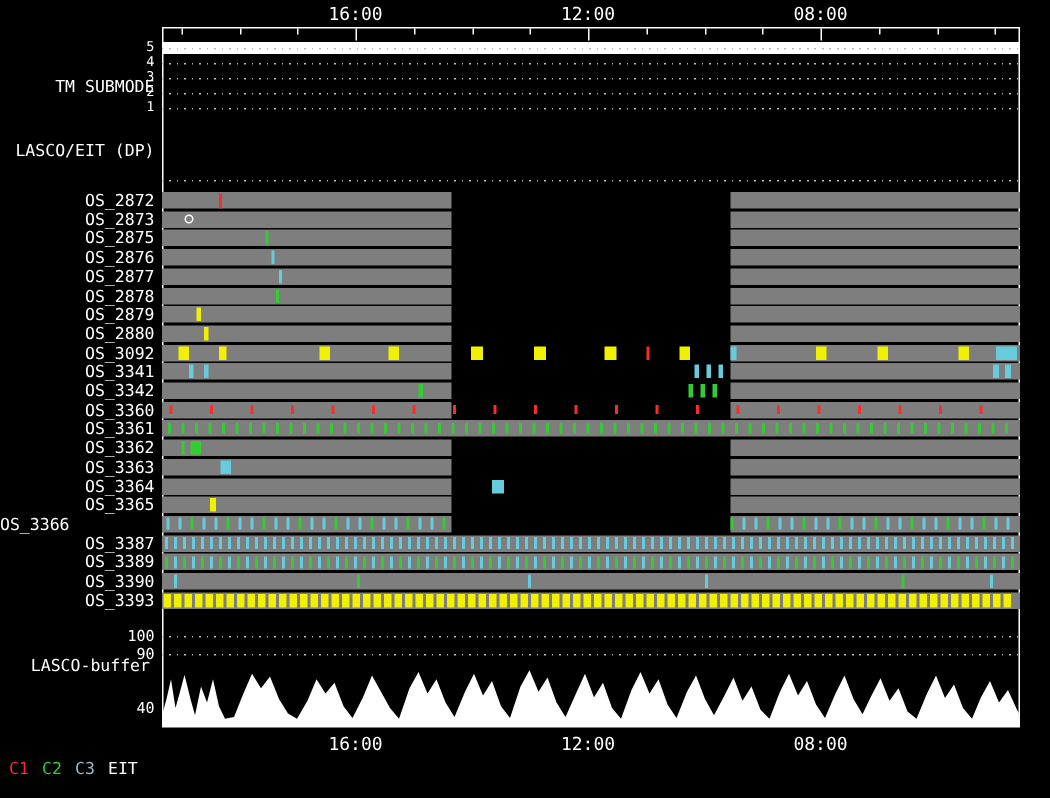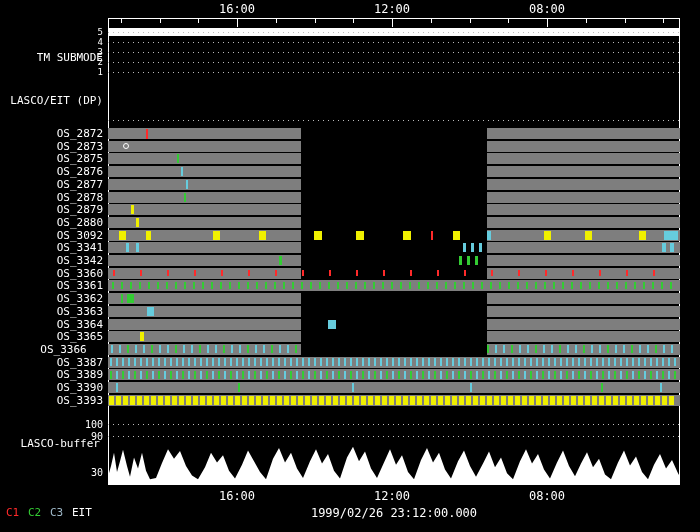--- a/index.html
+++ b/index.html
@@ -8,21 +8,20 @@
   .lbl{position:absolute;white-space:pre;}
   .rt{text-align:right;}
 </style>
 </head>
 <body>
 
 <div id="screen">
   <div class="lbl rt" style="left:0;width:103px;top:51px;font-size:11px">TM SUBMODE</div>
   <div class="lbl rt" style="left:0;width:103px;top:94px;font-size:11px">LASCO/EIT (DP)</div>
   <div class="lbl rt" style="left:0;width:100px;top:437px;font-size:11px">LASCO-buffer</div>
-  <div class="lbl" style="left:108px;width:572px;top:506px;font-size:12px;text-align:center">1999/02/26 23:12:00.000</div>
 <div style="position: absolute; left: 108px; top: 18px; width: 572px; height: 467px; border: 1px solid rgb(255, 255, 255); box-sizing: border-box;"></div>
     <div style="position: absolute; left: 212px; top: 2px; width: 50px; text-align: center; font-size: 12px;">16:00</div>
     <div style="position: absolute; left: 212px; top: 489px; width: 50px; text-align: center; font-size: 12px;">16:00</div>
     <div style="position: absolute; left: 367px; top: 2px; width: 50px; text-align: center; font-size: 12px;">12:00</div>
     <div style="position: absolute; left: 367px; top: 489px; width: 50px; text-align: center; font-size: 12px;">12:00</div>
     <div style="position: absolute; left: 522px; top: 2px; width: 50px; text-align: center; font-size: 12px;">08:00</div>
     <div style="position: absolute; left: 522px; top: 489px; width: 50px; text-align: center; font-size: 12px;">08:00</div>
     <div style="position: absolute; left: 120.75px; top: 19px; width: 1px; height: 4px; background: rgb(255, 255, 255);"></div>
     <div style="position: absolute; left: 120.75px; top: 480px; width: 1px; height: 4px; background: rgb(255, 255, 255);"></div>
     <div style="position: absolute; left: 159.5px; top: 19px; width: 1px; height: 4px; background: rgb(255, 255, 255);"></div>
@@ -230,21 +229,21 @@
     <div style="position: absolute; left: 487px; top: 305.8px; width: 193px; height: 11px; background: rgb(126, 126, 126);"></div>
     <div style="position: absolute; left: 147px; top: 306.8px; width: 7px; height: 9px; background: rgb(102, 204, 221);"></div>
     <div style="position: absolute; left: 0px; width: 103px; top: 317.5px; text-align: right; font-size: 11px; line-height: 13px;">OS_3364</div>
     <div style="position: absolute; left: 108px; top: 318.5px; width: 193px; height: 11px; background: rgb(126, 126, 126);"></div>
     <div style="position: absolute; left: 487px; top: 318.5px; width: 193px; height: 11px; background: rgb(126, 126, 126);"></div>
     <div style="position: absolute; left: 328px; top: 319.5px; width: 8px; height: 9px; background: rgb(102, 204, 221);"></div>
     <div style="position: absolute; left: 0px; width: 103px; top: 330.2px; text-align: right; font-size: 11px; line-height: 13px;">OS_3365</div>
     <div style="position: absolute; left: 108px; top: 331.2px; width: 193px; height: 11px; background: rgb(126, 126, 126);"></div>
     <div style="position: absolute; left: 487px; top: 331.2px; width: 193px; height: 11px; background: rgb(126, 126, 126);"></div>
     <div style="position: absolute; left: 140px; top: 332.2px; width: 4px; height: 9px; background: rgb(240, 240, 0);"></div>
-    <div style="position: absolute; left: 12px; width: 103px; top: 342.9px; text-align: center; font-size: 11px; line-height: 13px;">OS_3366</div>
+    <div style="position: absolute; left: 0px; width: 103px; top: 342.9px; text-align: left; font-size: 11px; line-height: 13px;">OS_3366</div>
     <div style="position: absolute; left: 108px; top: 343.9px; width: 193px; height: 11px; background: rgb(126, 126, 126);"></div>
     <div style="position: absolute; left: 487px; top: 343.9px; width: 193px; height: 11px; background: rgb(126, 126, 126);"></div>
     <div style="position: absolute; left: 111px; top: 345.4px; width: 2px; height: 8px; background: rgb(102, 204, 221);"></div>
     <div style="position: absolute; left: 119px; top: 345.4px; width: 2px; height: 8px; background: rgb(102, 204, 221);"></div>
     <div style="position: absolute; left: 127px; top: 345.4px; width: 2px; height: 8px; background: rgb(51, 204, 51);"></div>
     <div style="position: absolute; left: 135px; top: 345.4px; width: 2px; height: 8px; background: rgb(102, 204, 221);"></div>
     <div style="position: absolute; left: 143px; top: 345.4px; width: 2px; height: 8px; background: rgb(102, 204, 221);"></div>
     <div style="position: absolute; left: 151px; top: 345.4px; width: 2px; height: 8px; background: rgb(51, 204, 51);"></div>
     <div style="position: absolute; left: 159px; top: 345.4px; width: 2px; height: 8px; background: rgb(102, 204, 221);"></div>
     <div style="position: absolute; left: 167px; top: 345.4px; width: 2px; height: 8px; background: rgb(102, 204, 221);"></div>
@@ -570,21 +569,21 @@
     <div style="position: absolute; left: 634px; top: 395.7px; width: 5px; height: 9px; background: rgb(240, 240, 0);"></div>
     <div style="position: absolute; left: 641px; top: 395.7px; width: 5px; height: 9px; background: rgb(240, 240, 0);"></div>
     <div style="position: absolute; left: 648px; top: 395.7px; width: 5px; height: 9px; background: rgb(240, 240, 0);"></div>
     <div style="position: absolute; left: 655px; top: 395.7px; width: 5px; height: 9px; background: rgb(240, 240, 0);"></div>
     <div style="position: absolute; left: 662px; top: 395.7px; width: 5px; height: 9px; background: rgb(240, 240, 0);"></div>
     <div style="position: absolute; left: 669px; top: 395.7px; width: 5px; height: 9px; background: rgb(240, 240, 0);"></div>
     <div style="position: absolute; left: 108px; top: 424px; width: 572px; height: 1px; background-image: repeating-linear-gradient(to right, rgb(187, 187, 187) 0px, rgb(187, 187, 187) 1px, transparent 1px, transparent 5px);"></div>
     <div style="position: absolute; left: 0px; width: 103px; top: 419px; text-align: right; font-size: 10px;">100</div>
     <div style="position: absolute; left: 108px; top: 436px; width: 572px; height: 1px; background-image: repeating-linear-gradient(to right, rgb(187, 187, 187) 0px, rgb(187, 187, 187) 1px, transparent 1px, transparent 5px);"></div>
     <div style="position: absolute; left: 0px; width: 103px; top: 431px; text-align: right; font-size: 10px;">90</div>
-    <div style="position: absolute; left: 0px; width: 103px; top: 467px; text-align: right; font-size: 10px;">30</div>
+    <div style="position: absolute; left: 0px; width: 103px; top: 467px; text-align: right; font-size: 10px;">40</div>
     <svg width="572" height="67" style="position: absolute; left: 108px; top: 418px;">
       <polygon points="0,66 0,58.8 3,48.0 6,34.8 9,54.0 12,43.2 15,31.8 19,48.0 22,58.8 26,39.6 30,50.4 34,34.8 38,52.8 42,61.2 48,60.0 54,45.0 60,31.2 66,40.8 72,33.0 78,48.0 84,57.6 90,61.2 97,49.2 103,34.8 109,44.4 115,37.2 121,52.8 127,60.6 134,46.8 140,32.4 146,43.2 152,54.0 158,61.2 165,40.8 171,30.0 177,44.4 183,34.8 189,50.4 195,60.0 202,43.2 208,31.2 214,45.6 220,36.0 226,52.8 232,60.6 239,39.6 245,28.8 251,43.2 257,33.6 263,50.4 269,60.0 276,44.4 282,31.2 288,46.8 294,37.2 300,54.0 306,61.2 313,42.0 319,30.0 325,44.4 331,34.8 337,51.6 343,60.6 350,43.2 356,32.4 362,48.0 368,58.8 375,45.6 381,33.6 387,49.2 393,39.6 399,55.2 405,61.2 412,43.2 418,31.2 424,45.6 430,36.0 436,51.6 442,60.6 449,44.4 455,32.4 461,48.0 467,58.2 473,45.6 479,34.2 485,49.2 491,40.8 497,56.4 503,61.2 510,44.4 516,32.4 522,47.4 528,38.4 534,54.0 540,61.2 546,46.8 552,36.0 558,50.4 564,42.0 570,55.2 572,58.8 572,66" fill="#ffffff"></polygon>
     </svg>
     <div style="position: absolute; left: 6px; top: 506px; font-size: 11px; color: rgb(255, 42, 42);">C1</div>
     <div style="position: absolute; left: 28px; top: 506px; font-size: 11px; color: rgb(51, 204, 51);">C2</div>
     <div style="position: absolute; left: 50px; top: 506px; font-size: 11px; color: rgb(159, 185, 201);">C3</div>
     <div style="position: absolute; left: 72px; top: 506px; font-size: 11px; color: rgb(255, 255, 255);">EIT</div>
   </div>
 
 </body></html>

